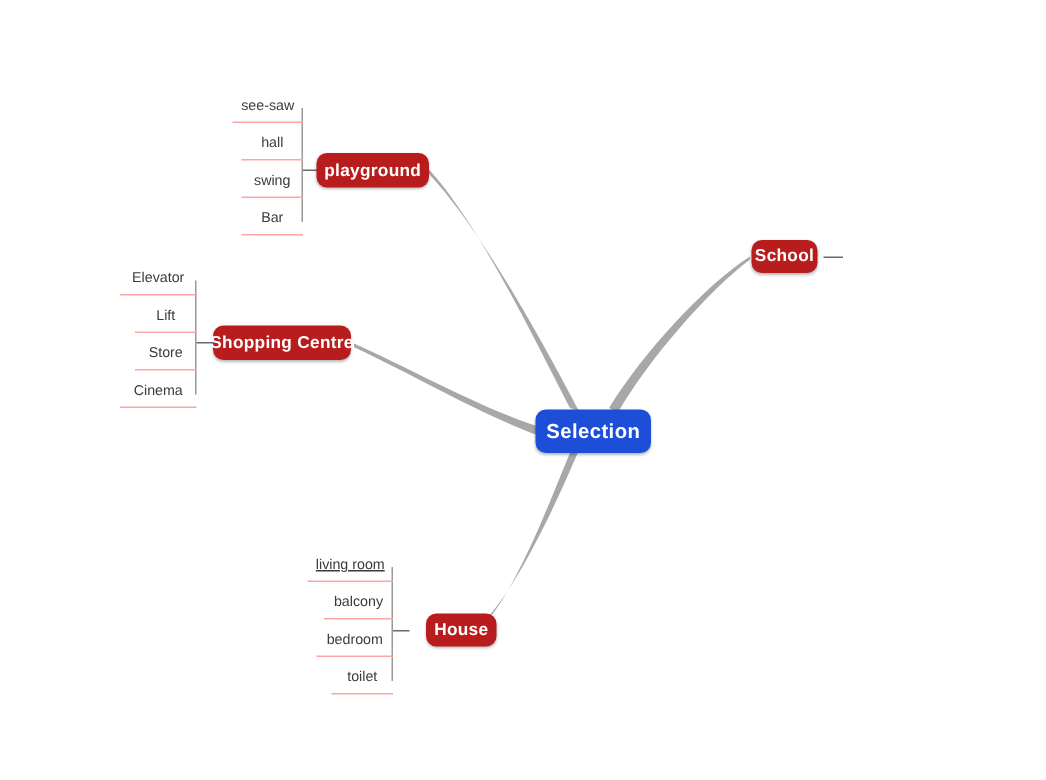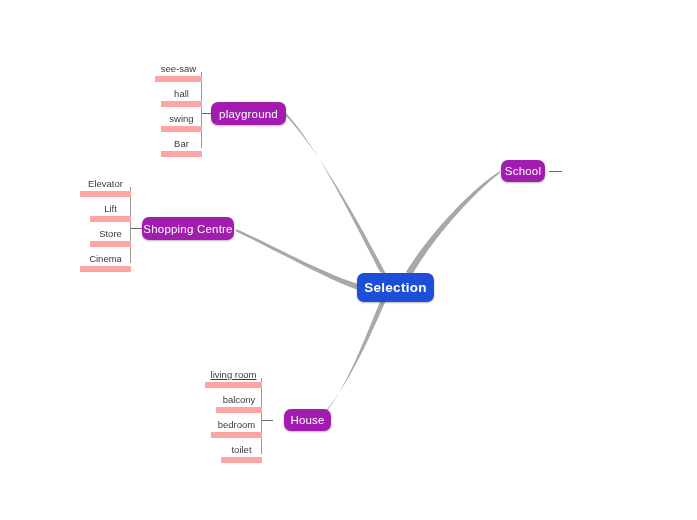--- a/index.html
+++ b/index.html
@@ -36,23 +36,23 @@
     box-shadow: 0 1px 2px rgba(0,0,0,0.28);
     z-index: 5;
   }
   .node-root {
     background: #1d4ed8;
     font-size: 13.5px;
     font-weight: bold;
     letter-spacing: 0.3px;
   }
   .node-branch {
-    background: #a21caf;
+    background: #b91c1c;
     font-size: 11.5px;
-    font-weight: normal;
+    font-weight: bold;
     letter-spacing: 0.2px;
   }
 
   
   .leafgroup {
     position: absolute;
     z-index: 3;
   }
   .spine {
     position: absolute;
@@ -64,21 +64,21 @@
   .spine-left  { left: 0; }
 
   .leaf {
     position: absolute;
     box-sizing: border-box;
     height: 22px;
     display: flex;
     align-items: center;
     font-size: 9.5px;
     color: #3b3b3b;
-    border-bottom: 6px solid #fca5a5;
+    border-bottom: 1px solid #fca5a5;
     white-space: nowrap;
   }
   .leaf-l { justify-content: center; }
   .leaf-r { justify-content: center; }
 </style>
 </head>
 <body>
 
 <div id="canvas">
 

